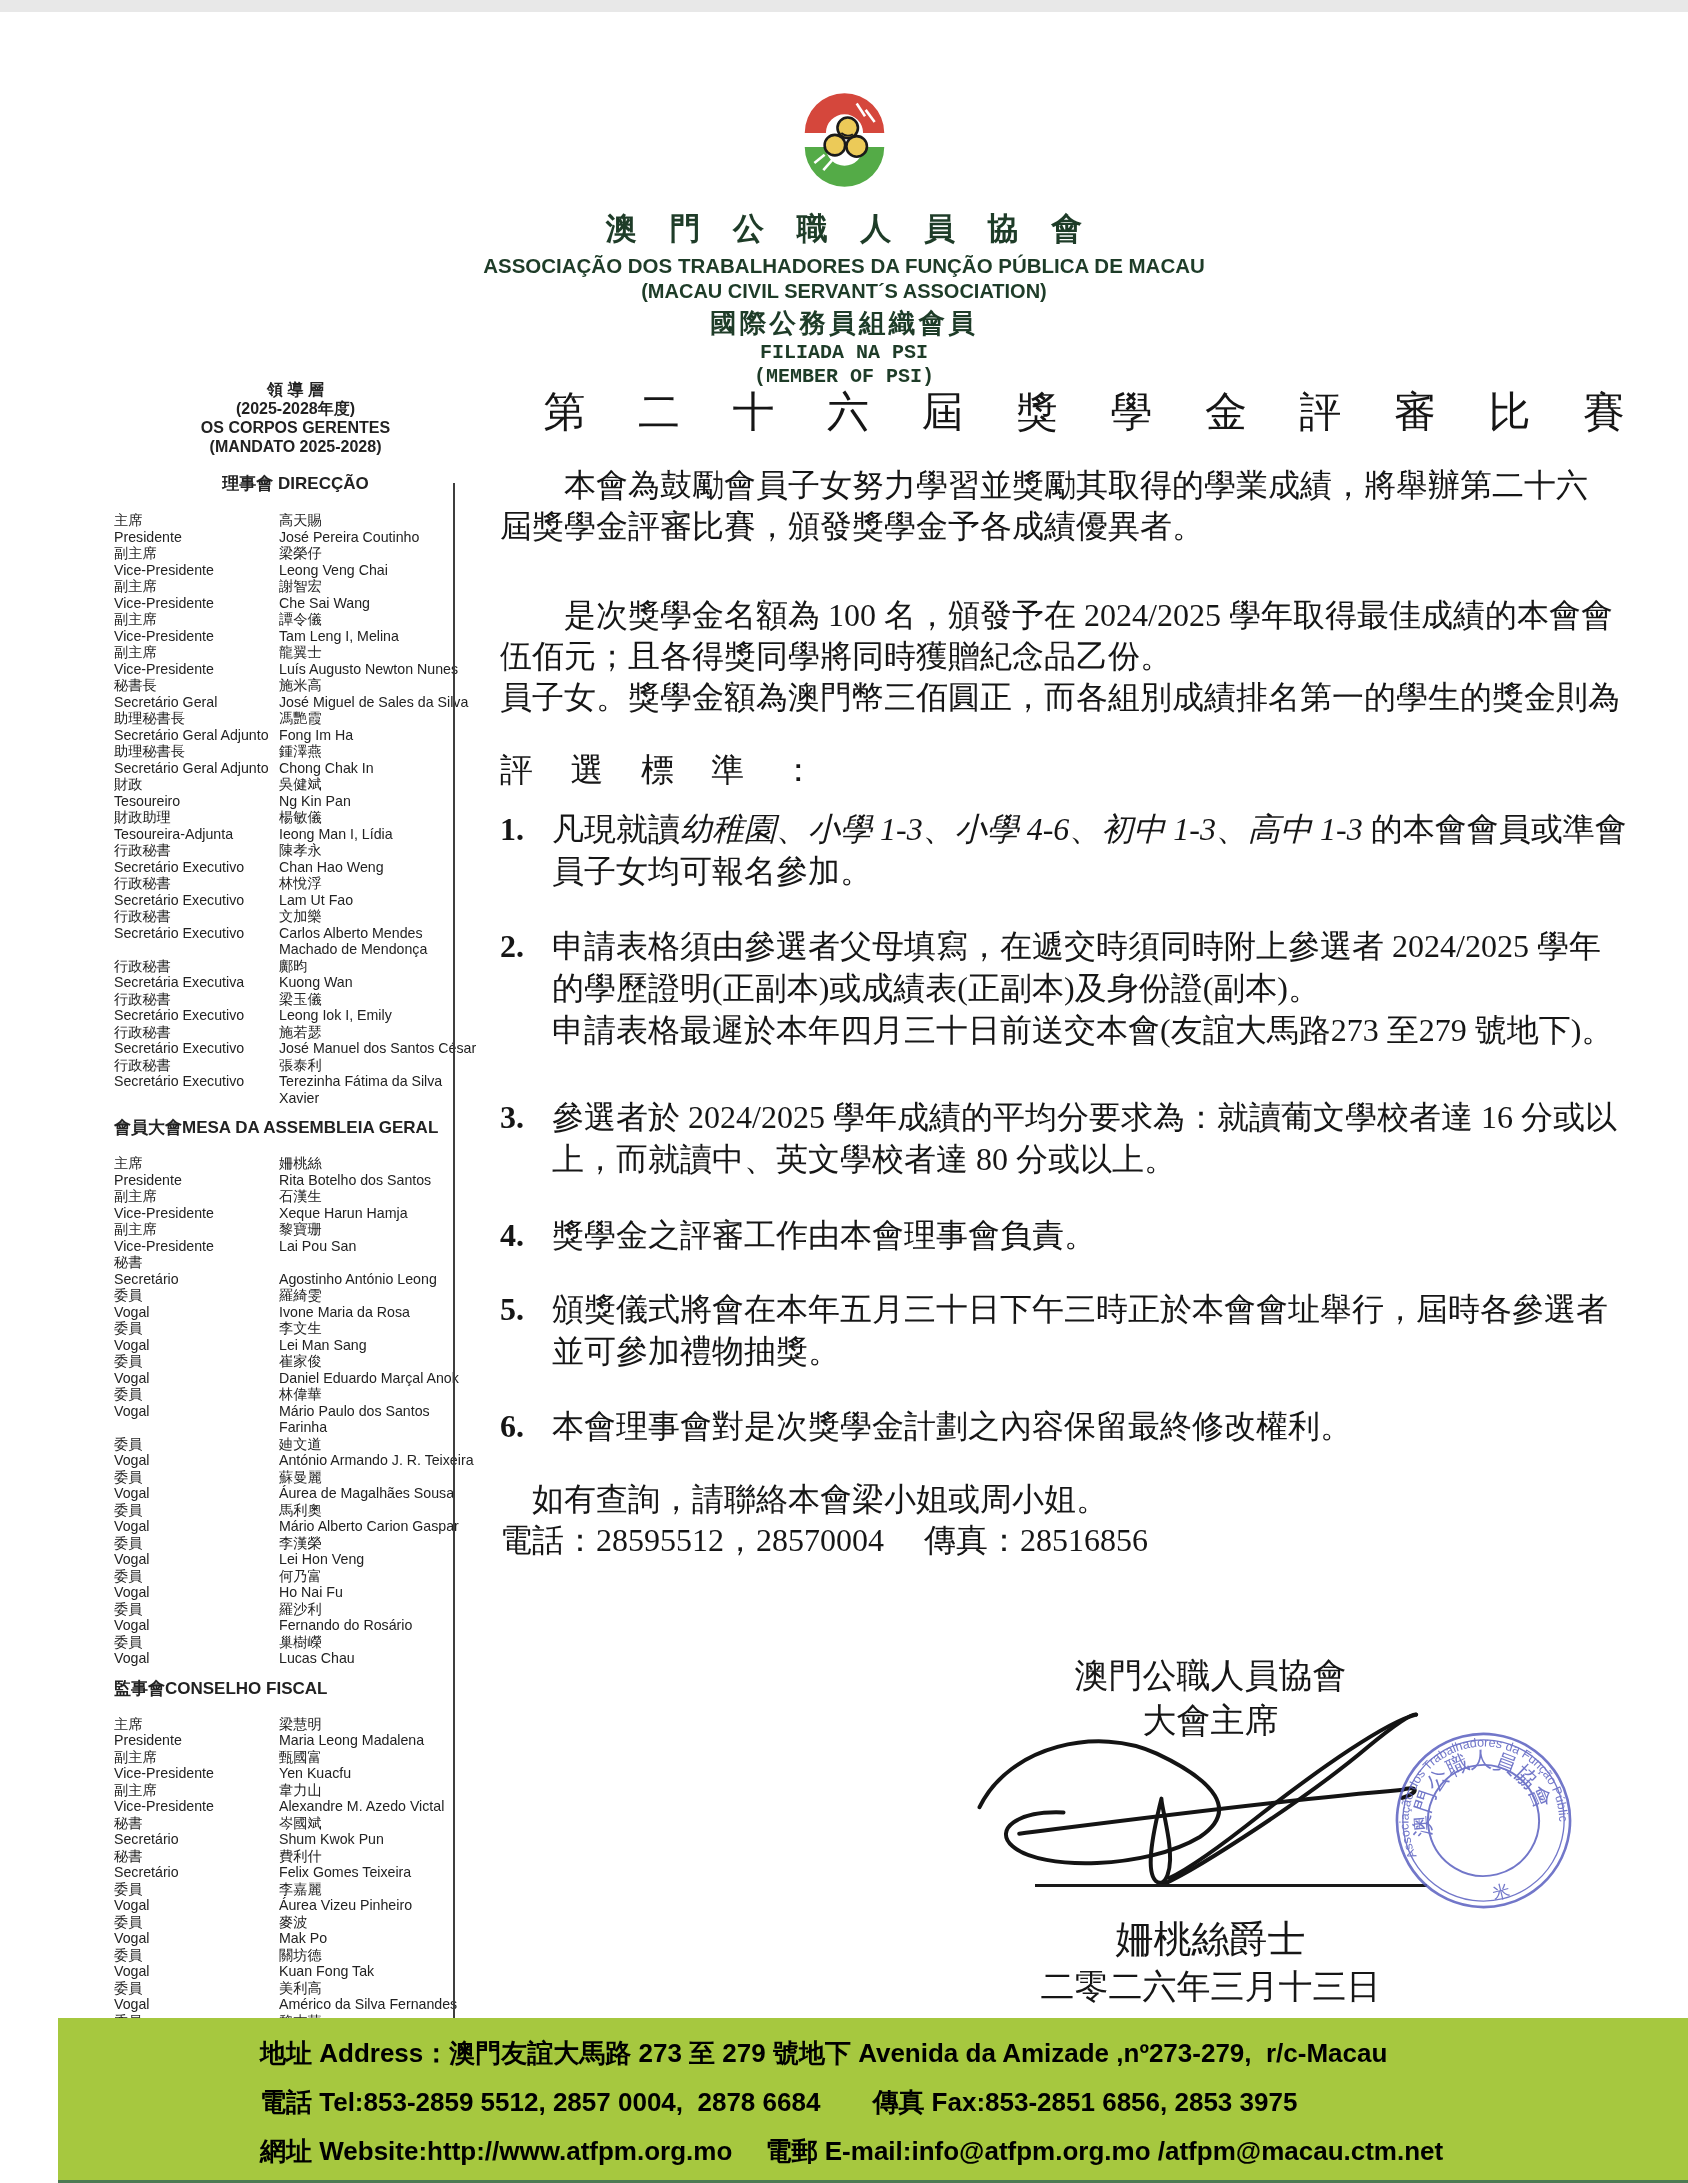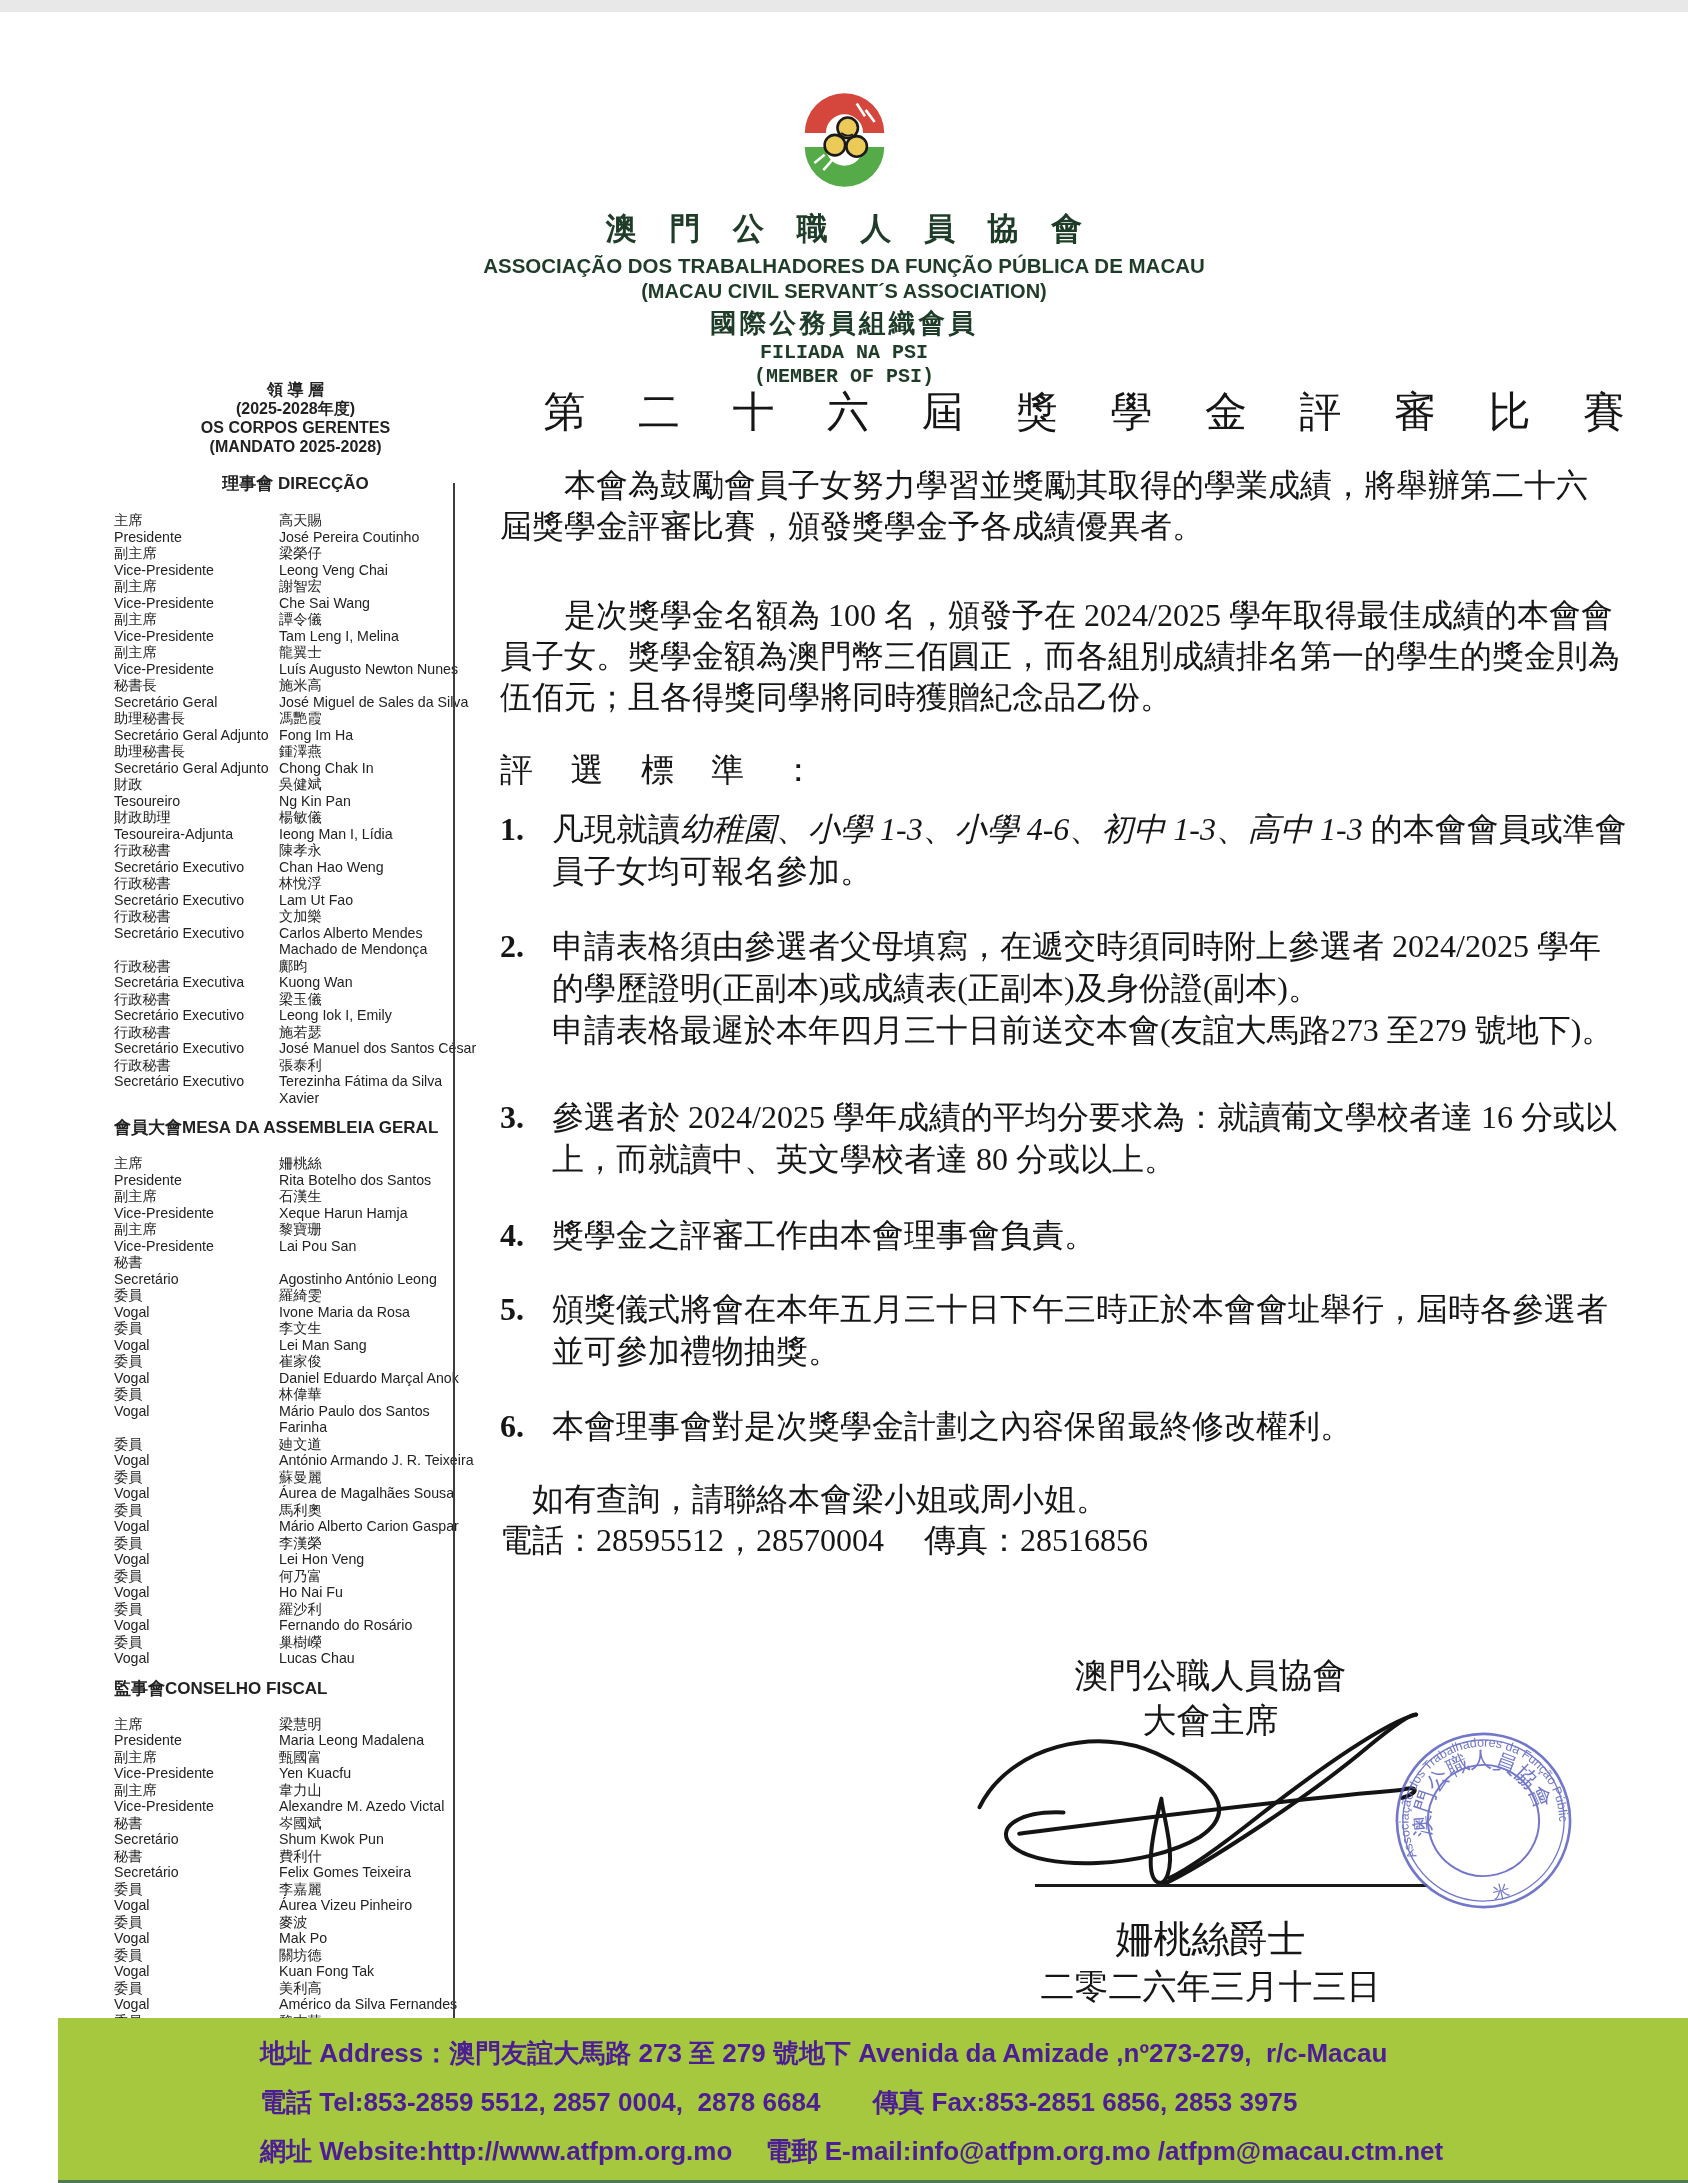--- a/index.html
+++ b/index.html
@@ -61,21 +61,21 @@
   .sig-role{position:absolute;left:946px;top:1690px;width:529px;text-align:center;font-size:34px;line-height:38px;}
   .sig-svg{position:absolute;left:963px;top:1686px;}
   .sig-line{position:absolute;left:1035px;top:1872px;width:392px;height:3.3px;background:#1a1a1a;}
   .sig-name{position:absolute;left:946px;top:1907px;width:529px;text-align:center;font-size:38px;line-height:40px;}
   .sig-date{position:absolute;left:946px;top:1956px;width:529px;text-align:center;font-size:34px;line-height:37px;}
   
   .stamp{position:absolute;left:1391px;top:1716px;width:185px;height:185px;transform:rotate(-14deg);opacity:.85;}
   
   .footer{position:absolute;left:58px;top:2006px;width:1630px;height:177px;background:#a6c83f;}
   .footer-strip{position:absolute;left:0;bottom:0;width:100%;height:14.6px;background:#4d7a52;}
-  .f-lines{padding:10.6px 0 0 202px;font-family:"Liberation Sans","DejaVu Sans",sans-serif;font-weight:700;font-size:26px;line-height:49px;color:#4c1d95;}
+  .f-lines{padding:10.6px 0 0 202px;font-family:"Liberation Sans","DejaVu Sans",sans-serif;font-weight:700;font-size:26px;line-height:49px;color:#000000;}
   .f-lines .ln{display:block;white-space:pre-wrap;}
 </style>
 </head>
 <body>
 
 <div class="page">
 
   <header class="hdr">
     <svg class="logo" width="109" height="118" viewBox="0 0 170 182">
       <path d="M 23 80 A 62 62 0 0 1 147 80 L 114 80 A 29 29 0 0 0 56 80 Z" fill="#d5473c"></path>
@@ -465,22 +465,22 @@
   <main class="content">
     <h1 class="title">第 二 十 六 屆 獎 學 金 評 審 比 賽</h1>
 
     <p class="para p1">
       <span class="ln indent">本會為鼓勵會員子女努力學習並獎勵其取得的學業成績，將舉辦第二十六</span>
       <span class="ln">屆獎學金評審比賽，頒發獎學金予各成績優異者。</span>
     </p>
 
     <p class="para p2">
       <span class="ln indent">是次獎學金名額為 100 名，頒發予在 2024/2025 學年取得最佳成績的本會會</span>
+      <span class="ln">伍佰元；且各得獎同學將同時獲贈紀念品乙份。</span>
       <span class="ln">員子女。獎學金額為澳門幣三佰圓正，而各組別成績排名第一的學生的獎金則為</span>
-      <span class="ln">伍佰元；且各得獎同學將同時獲贈紀念品乙份。</span>
     </p>
 
     <h2 class="crit">評 選 標 準 ：</h2>
 
     <ol class="items">
       <li class="item item-1">
         <span class="num">1.</span>
         <div class="ibody">
           <span class="ln"><span>凡現就讀</span><span class="it">幼稚園</span><span>、</span><span class="it">小學 1-3</span><span>、</span><span class="it">小學 4-6</span><span>、</span><span class="it">初中 1-3</span><span>、</span><span class="it">高中 1-3</span><span> 的本會會員或準會</span></span>
           <span class="ln">員子女均可報名參加。</span>

